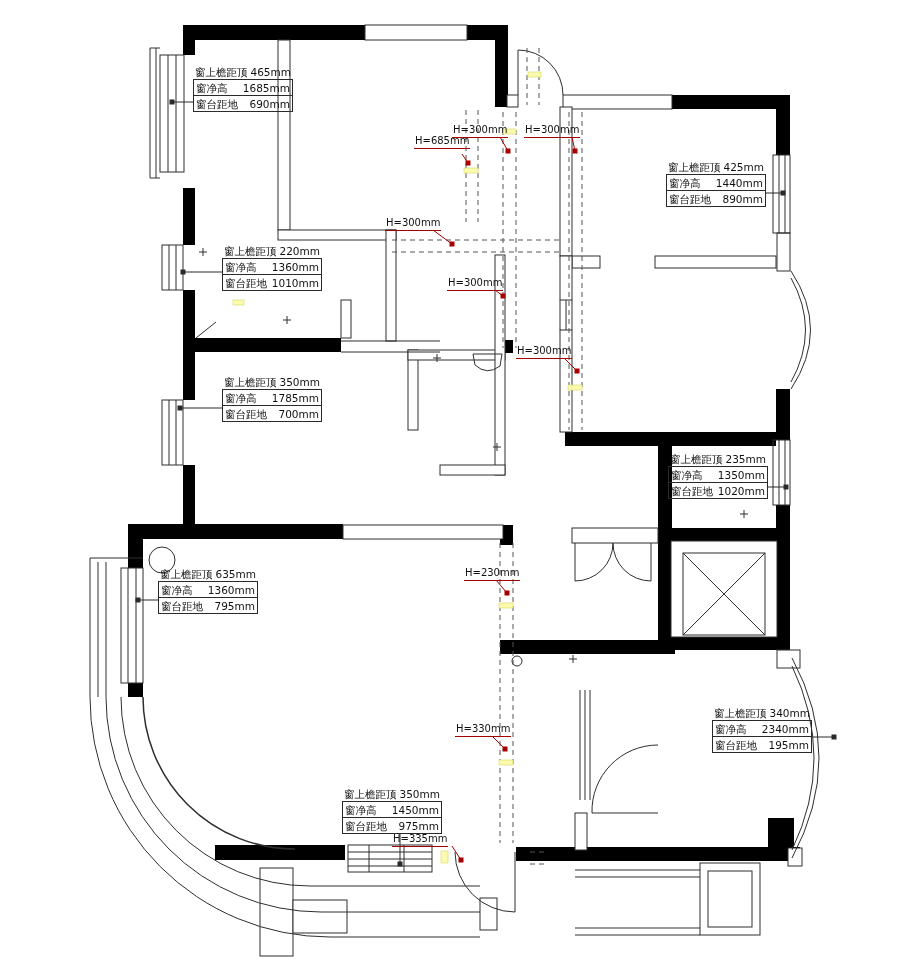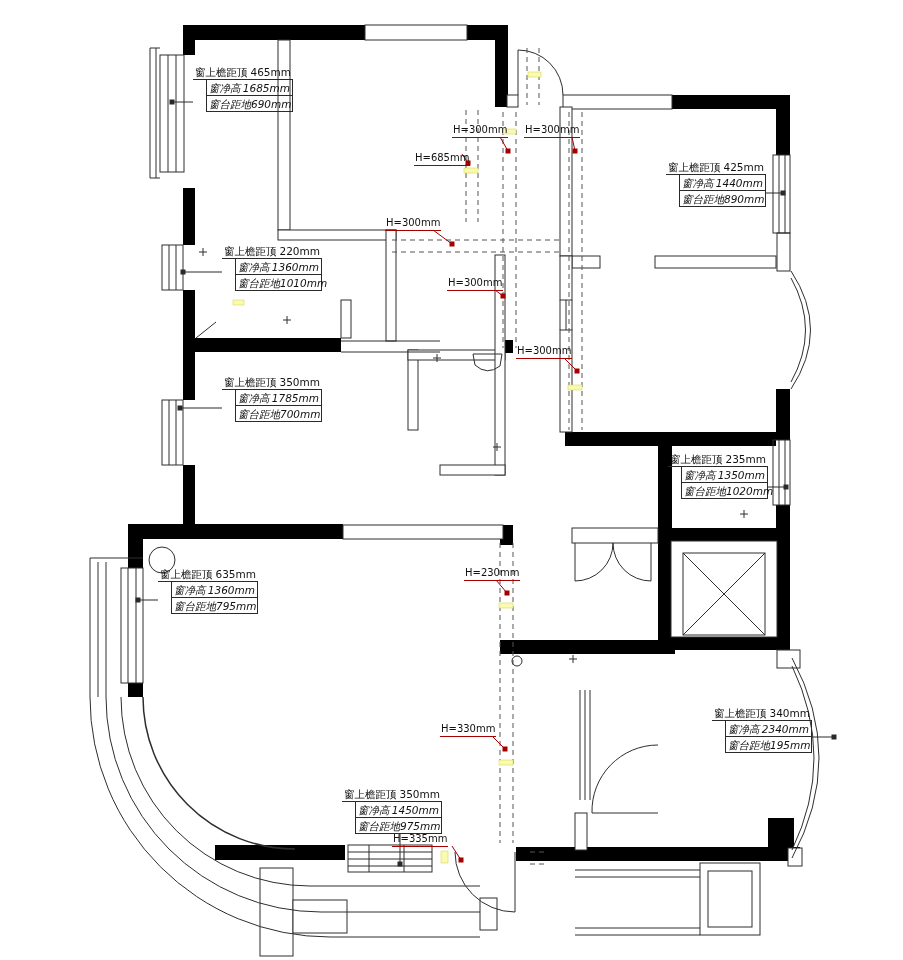--- a/index.html
+++ b/index.html
@@ -2,21 +2,21 @@
 <html><head>
 <meta charset="utf-8">
 <style>
   html,body{margin:0;padding:0;background:#ffffff;width:903px;height:960px;overflow:hidden;
     font-family:"DejaVu Sans","Liberation Sans",sans-serif;}
   #plan{position:relative;width:767px;height:960px;background:#fff;}
   #plan svg{position:absolute;left:0;top:0;}
   .ann{position:absolute;width:100px;font-size:10.5px;color:#111;line-height:14px;background:transparent;}
   .ann .row{display:flex;justify-content:space-between;padding:0 2px;height:15px;align-items:flex-end;}
   .ann .r1{border-bottom:1px solid #2a2a2a;}
-  .ann .rbox{border:1px solid #2a2a2a;border-top:0;margin-left:13px;font-style:italic;}
+  .ann .rbox{border:1px solid #2a2a2a;border-top:0;margin-left:0;}
   .ann span{white-space:nowrap;}
   .hl{position:absolute;font-size:10px;color:#111;line-height:12px;border-bottom:1.5px solid #a40000;padding:0 1px 1px 1px;}
 </style>
 </head>
 <body>
 
 <div id="plan">
 
 <svg width="903" height="960" viewBox="0 0 903 960">
 
@@ -382,21 +382,21 @@
         <span>1450mm</span>
       </div>
   <div class="row rbox">
         <span>窗台距地</span>
         <span>975mm</span>
       </div>
 </div>
 
 <div class="hl" style="left:452px;top:124px">H=300mm</div>
 <div class="hl" style="left:524px;top:124px">H=300mm</div>
-<div class="hl" style="left:414px;top:152px">H=685mm</div>
+<div class="hl" style="left:414px;top:135px">H=685mm</div>
 <div class="hl" style="left:385px;top:217px">H=300mm</div>
 <div class="hl" style="left:447px;top:277px">H=300mm</div>
 <div class="hl" style="left:516px;top:345px">H=300mm</div>
 <div class="hl" style="left:464px;top:567px">H=230mm</div>
-<div class="hl" style="left:440px;top:723px">H=330mm</div>
+<div class="hl" style="left:455px;top:723px">H=330mm</div>
 <div class="hl" style="left:392px;top:833px">H=335mm</div>
 
 </div>
 
 </body></html>

